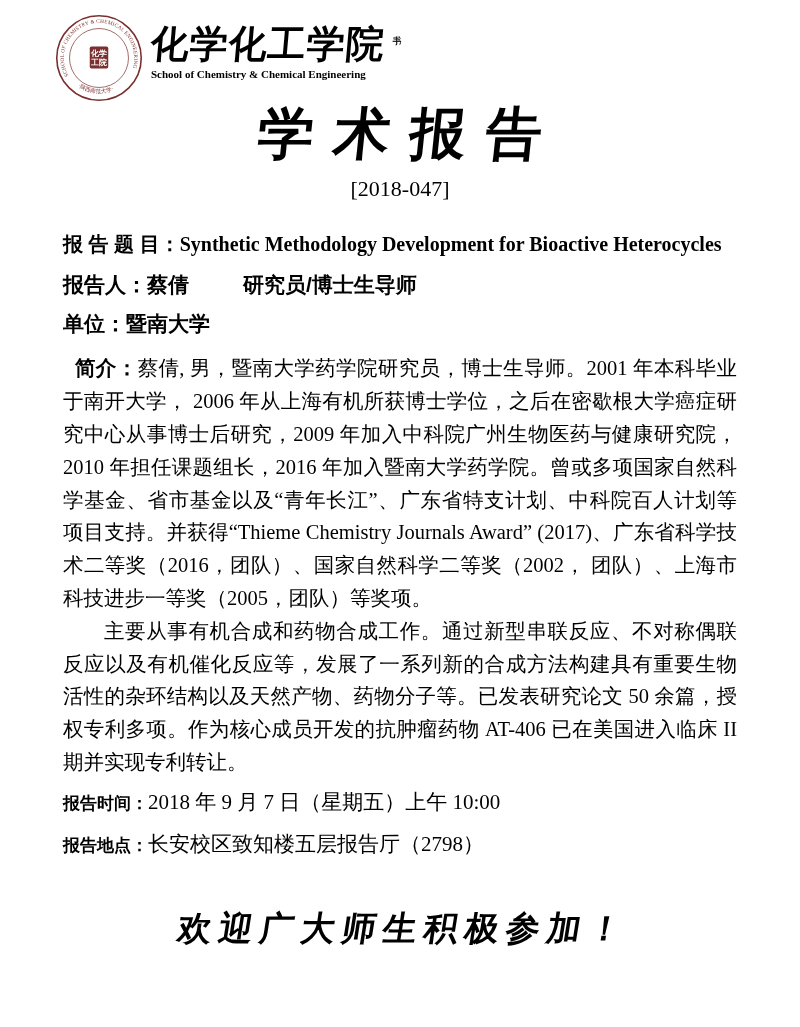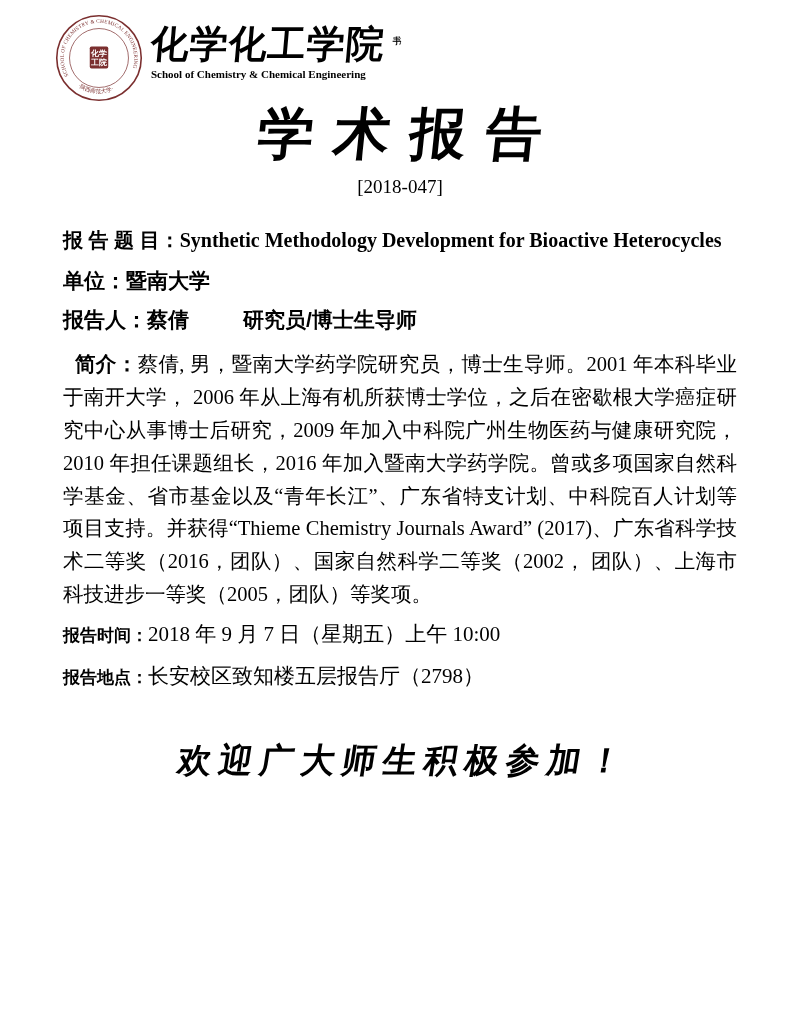--- a/index.html
+++ b/index.html
@@ -21,21 +21,21 @@
     font-family:"Liberation Serif","DejaVu Serif",serif;}
   .sig{writing-mode:vertical-rl;font-size:9px;line-height:1.1;margin-left:6px;margin-top:12px;
     letter-spacing:1px;}
   
   .title-row{text-align:center;margin-top:2px;}
   .title-cal{
     display:inline-block;font-size:56px;font-weight:900;line-height:1.05;
     letter-spacing:20px;margin-right:-20px;transform:skewX(-6deg);
     font-family:"DejaVu Serif","Liberation Serif",serif;
   }
-  .report-no{text-align:center;font-size:19px;margin-top:13px;}
+  .report-no{text-align:center;font-size:22px;margin-top:13px;}
   
   .hei{font-family:"Liberation Sans","DejaVu Sans",sans-serif;font-weight:bold;}
   .topic{margin:20px 0 0 0;font-size:20px;line-height:2.2;text-align:justify;font-weight:bold;}
   .topic .en{font-family:"Liberation Serif","DejaVu Serif",serif;}
   .field{margin:0;font-size:21px;line-height:1.85;
     font-family:"Liberation Sans","DejaVu Sans",sans-serif;font-weight:bold;}
   .speaker-title{margin-left:54px;}
   
   .intro{margin-top:9px;font-size:20.5px;line-height:1.6;text-align:justify;}
   .intro p{margin:0;}
@@ -79,26 +79,27 @@
     <div class="sig">手书</div>
   </div>
 
   <div class="title-row">
     <span class="title-cal">学术报告</span>
   </div>
   <div class="report-no">[2018-047]</div>
 
   <p class="topic"><span class="hei">报 告 题 目：</span><span class="en">Synthetic Methodology Development for Bioactive Heterocycles</span></p>
 
+  <p class="field"><span>报告人：</span><span>蔡倩</span><span class="speaker-title">研究员/博士生导师</span></p>
+
   <p class="field"><span>单位：</span><span>暨南大学</span></p>
-
-  <p class="field"><span>报告人：</span><span>蔡倩</span><span class="speaker-title">研究员/博士生导师</span></p>
 
   <div class="intro">
     <p><span class="lbl">简介：</span><span>蔡倩, 男，暨南大学药学院研究员，博士生导师。2001 年本科毕业于南开大学， 2006 年从上海有机所获博士学位，之后在密歇根大学癌症研究中心从事博士后研究，2009 年加入中科院广州生物医药与健康研究院，2010 年担任课题组长，2016 年加入暨南大学药学院。曾或多项国家自然科学基金、省市基金以及“青年长江”、广东省特支计划、中科院百人计划等项目支持。并获得“Thieme Chemistry Journals Award” (2017)、广东省科学技术二等奖（2016，团队）、国家自然科学二等奖（2002， 团队）、上海市科技进步一等奖（2005，团队）等奖项。</span></p>
+    <p class="p2"><span>主要从事有机合成和药物合成工作。通过新型串联反应、不对称偶联反应以及有机催化反应等，发展了一系列新的合成方法构建具有重要生物活性的杂环结构以及天然产物、药物分子等。已发表研究论文 50 余篇，授权专利多项。作为核心成员开发的抗肿瘤药物 AT-406 已在美国进入临床 II 期并实现专利转让。</span></p>
   </div>
 
   <p class="when"><span class="lbl">报告时间：</span><span>2018 年 9 月 7 日（星期五）上午 10:00</span></p>
 
   <p class="when"><span class="lbl">报告地点：</span><span>长安校区致知楼五层报告厅（2798）</span></p>
 
   <div class="footer">
     <span class="footer-cal">欢迎广大师生积极参加！</span>
   </div>
 

